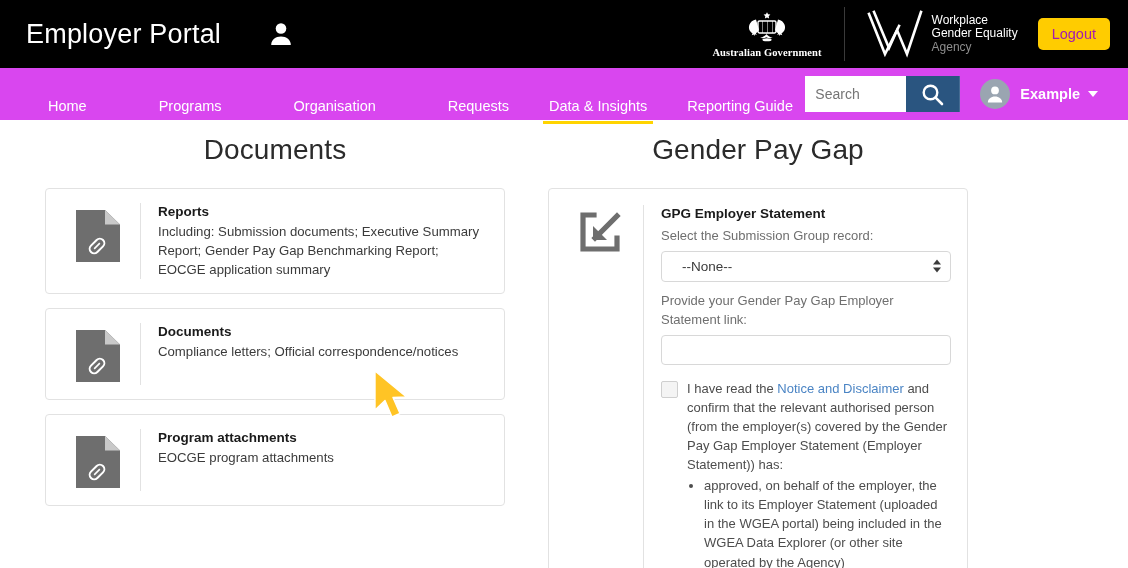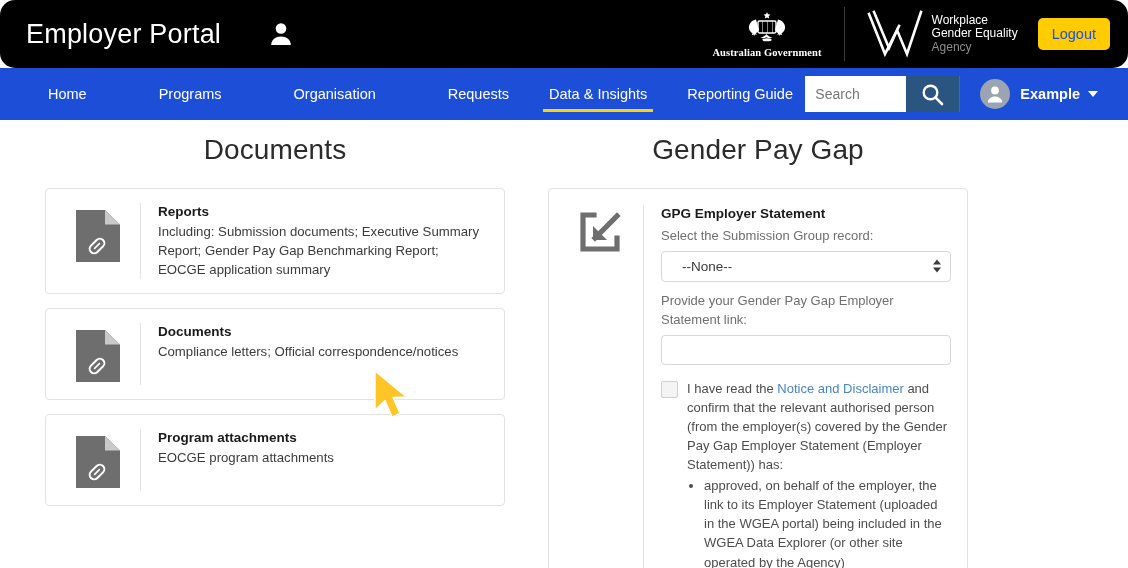--- a/index.html
+++ b/index.html
@@ -10,21 +10,20 @@
     font-family: "Liberation Sans", sans-serif;
   }
 
   
   .topbar {
     position: relative;
     height: 68px;
     background: #000000;
     display: flex;
     align-items: center;
-    border-radius: 15px;
   }
   .brand-title {
     color: #ffffff;
     font-size: 27px;
     font-weight: 400;
     letter-spacing: 0.2px;
     margin-left: 26px;
   }
   .brand-person {
     margin-left: 48px;
@@ -66,38 +65,38 @@
   }
   .wgea-text span {
     display: block;
     color: #ffffff;
     font-size: 12px;
     white-space: nowrap;
   }
   .wgea-text span.muted { color: #8d8d8d; }
   .logout-btn {
     background: #ffcc00;
-    color: #1d4ed8;
+    color: #a21caf;
     border: none;
     border-radius: 5px;
     font-size: 14.5px;
     font-family: "Liberation Sans", sans-serif;
     padding: 8px 14px;
     margin-left: 20px;
     margin-right: 18px;
     cursor: pointer;
   }
 
   
   .navbar {
     position: relative;
     height: 52px;
-    background: #1d4ed8;
-    display: flex;
-    align-items: center;
+    background: #d946ef;
+    display: flex;
+    align-items: flex-end;
   }
   .nav-items {
     display: flex;
     align-items: center;
     margin-left: 46px;
   }
   .nav-item {
     color: #ffffff;
     font-size: 14.5px;
     padding: 6px 2px;

